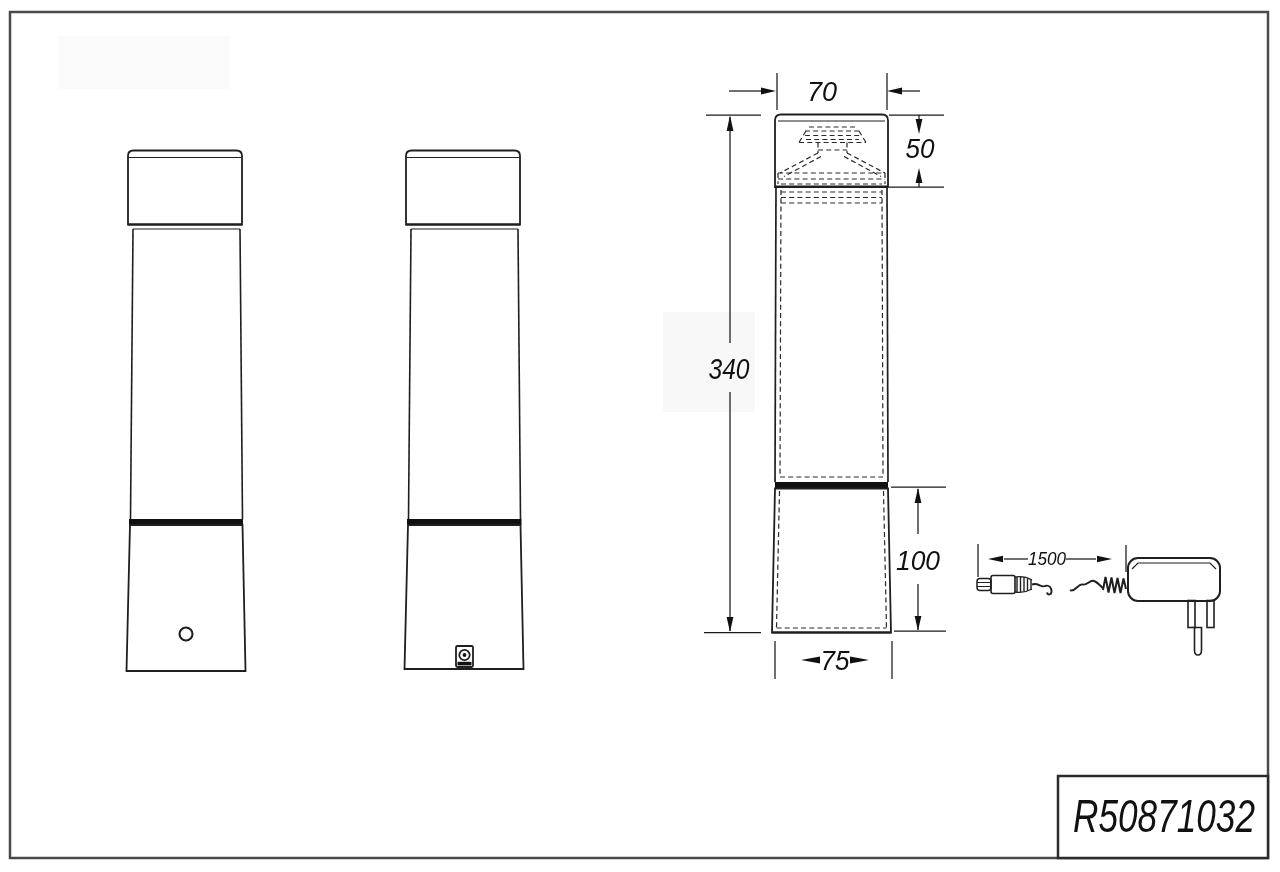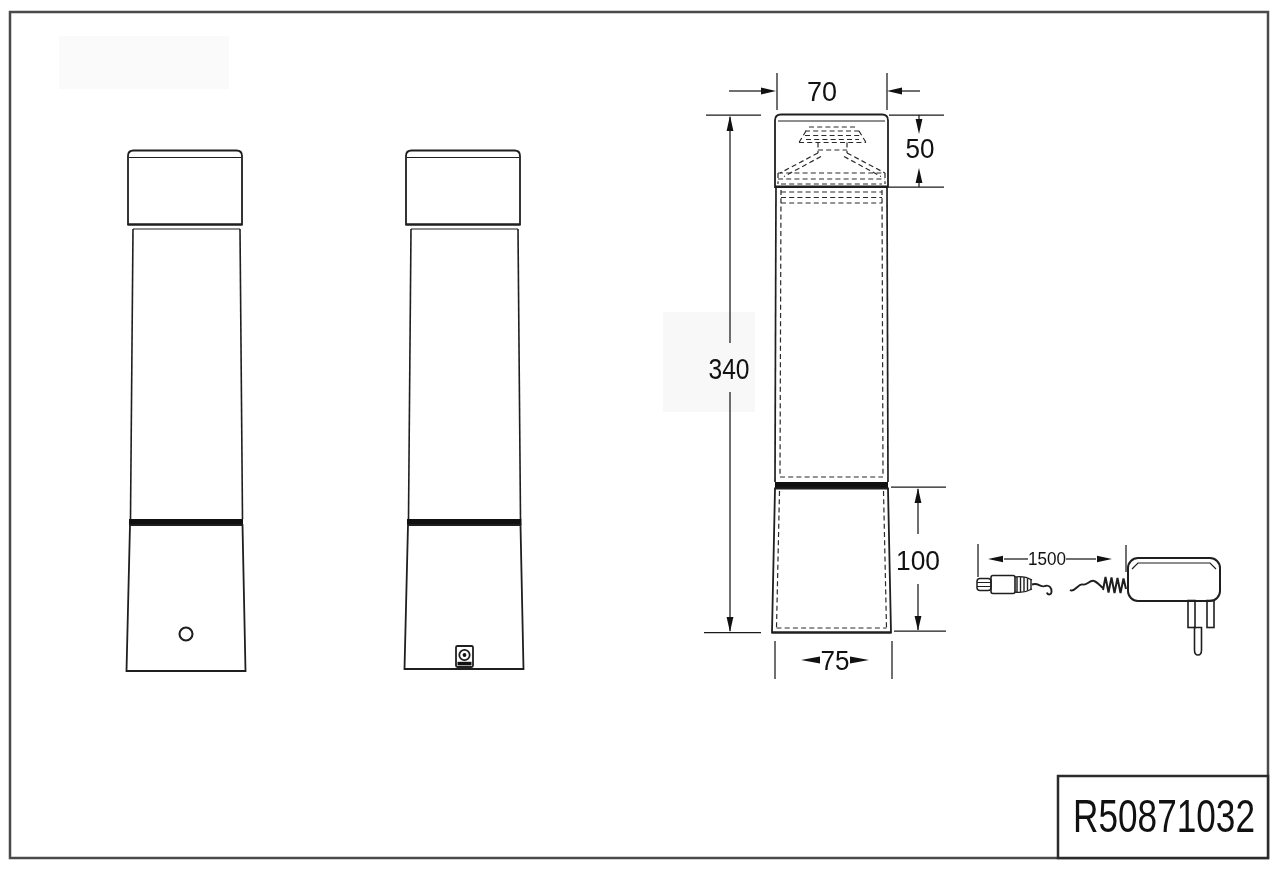--- a/index.html
+++ b/index.html
@@ -2,20 +2,21 @@
 <html><head>
 <meta charset="utf-8">
 <style>
   html,body{margin:0;padding:0;background:#ffffff;}
   .sheet{
     position:relative;
     width:1280px;height:872px;
     background:#ffffff;
     font-family:"Liberation Sans", sans-serif;
     overflow:hidden;
+    font-style:italic;
   }
   svg{position:absolute;left:0;top:0;}
   .solid{stroke:#1f1f1f;fill:none;}
   .dashed{stroke:#2a2a2a;fill:none;stroke-dasharray:5 3.2;stroke-width:1.2;}
   .dim{stroke:#1a1a1a;fill:none;stroke-width:1.25;}
   .arrow{fill:#111;stroke:none;}
   .dimtext{fill:#111;font-family:"Liberation Sans", sans-serif;}
 </style>
 </head>
 <body>

